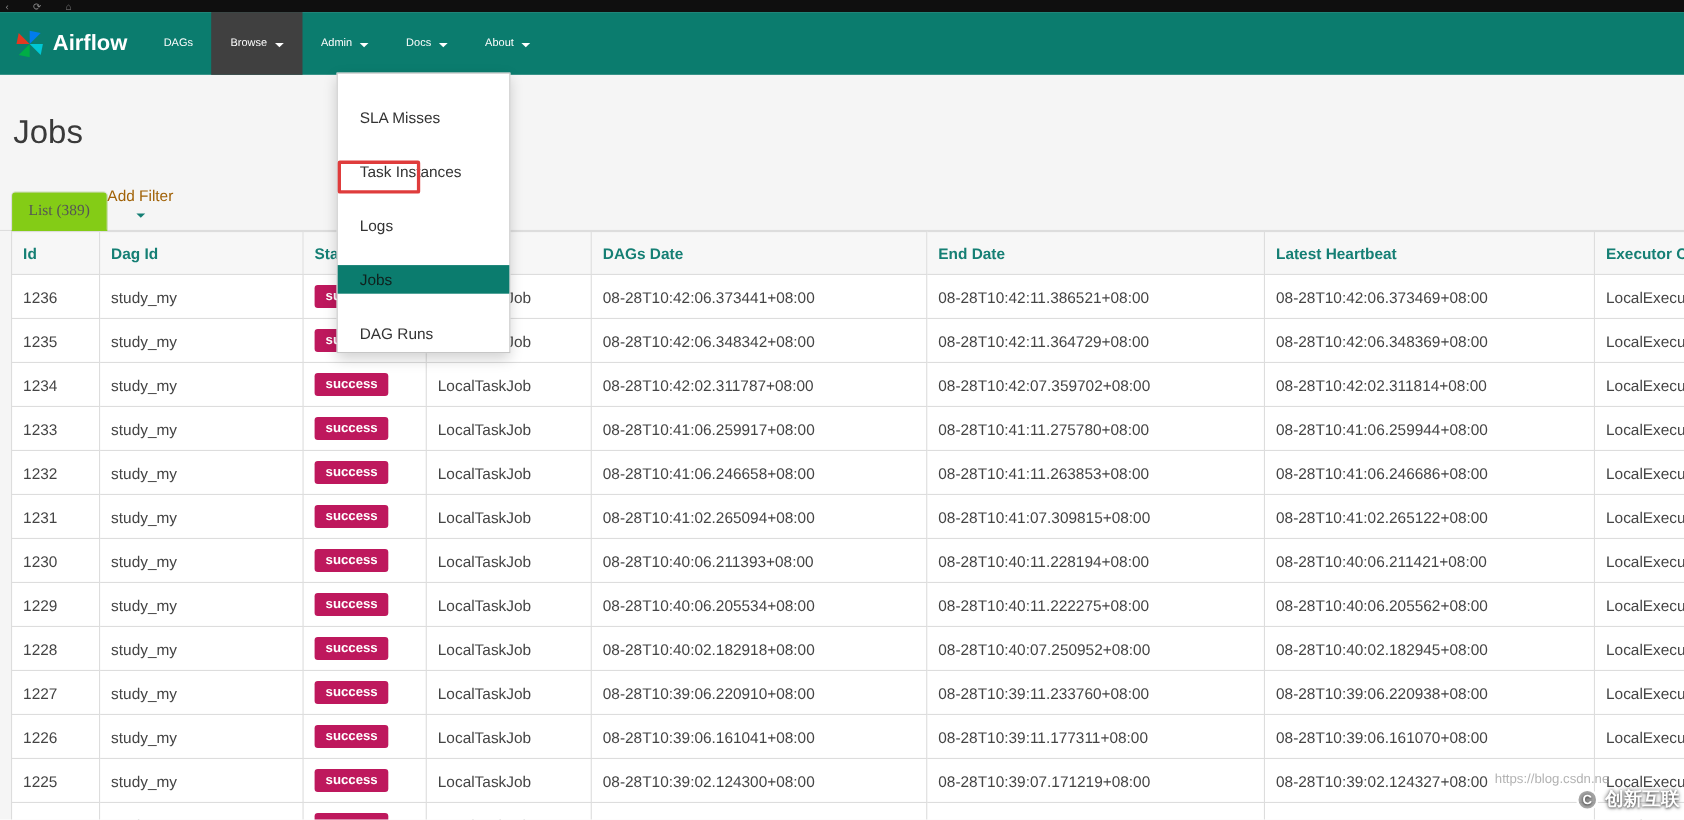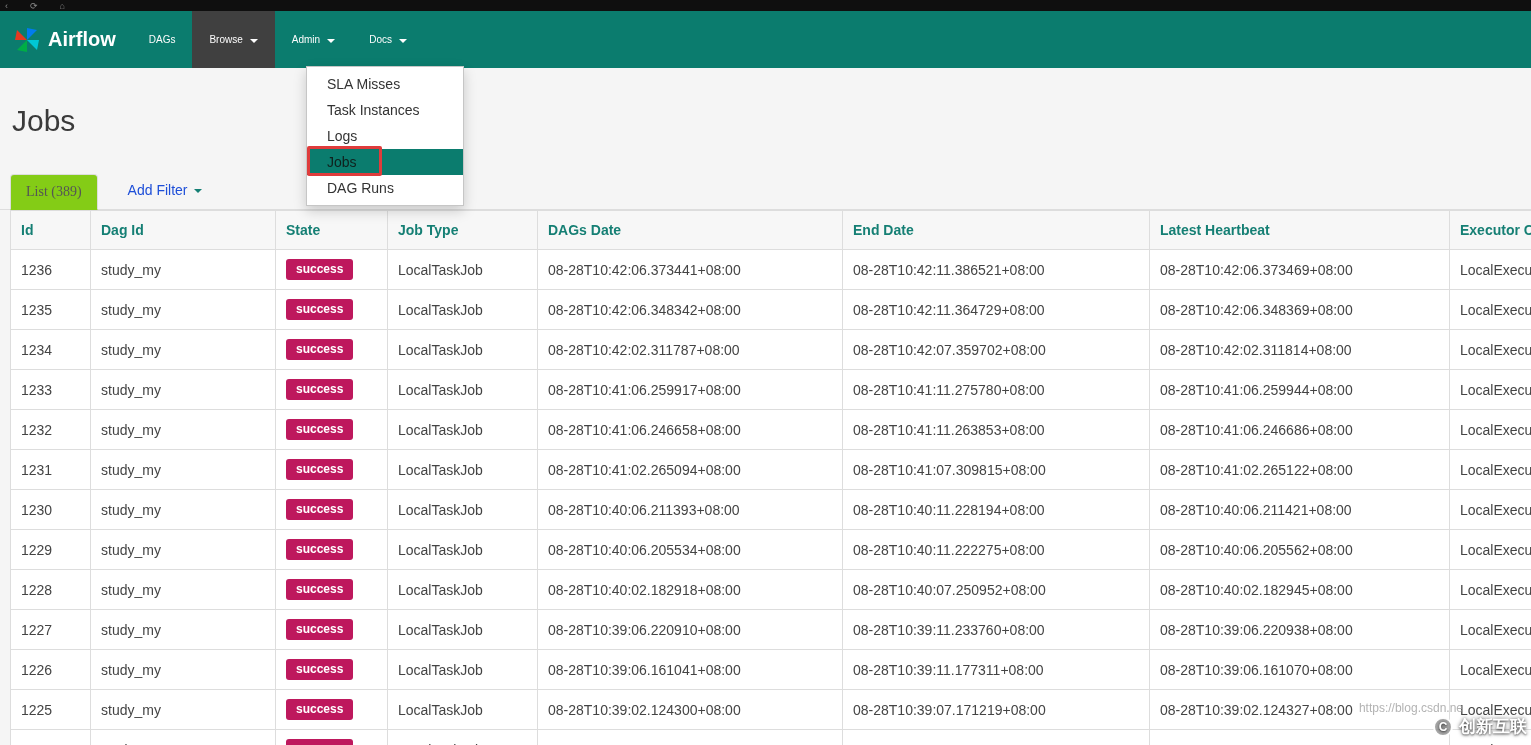--- a/index.html
+++ b/index.html
@@ -56,21 +56,21 @@
     background: #fff;
     border: 1px solid #c6c6c6;
     box-shadow: 0 5px 12px rgba(0,0,0,.18);
     padding: 4px 0;
     z-index: 20;
   }
   .dd-item {
     height: 26px; line-height: 26px;
     padding-left: 20px;
     font-size: 14px; color: #333;
-    cursor: pointer; white-space: nowrap;
+    cursor: pointer; white-space: nowrap; margin-top: 23px;
   }
   .dd-item.selected { background: #0b7c6e; color: #10201d; }
   .annotation-box {
     position: absolute; left: 307px; top: 146px;
     width: 75px; height: 30px;
     border: 3px solid #df3c3c; border-radius: 2px;
     z-index: 25; pointer-events: none;
   }
 
   
@@ -91,23 +91,24 @@
     border: 1px solid #ddd; border-bottom: 1px solid transparent;
     margin-bottom: -1px;
     border-radius: 4px 4px 0 0;
     padding: 9px 15px;
     font-size: 14px; color: #555;
     cursor: pointer;
     font-family: Liberation Serif, serif;
   }
   .add-filter {
     display: flex; align-items: center; gap: 6px;
-    margin-left: 30px; padding-bottom: 11px;
-    color: #1d4ed8; font-size: 14px;
+    padding-bottom: 11px;
+    color: #a16207; font-size: 14px;
     cursor: pointer;
+    flex-direction: column;
   }
   .caret-teal {
     width: 0; height: 0;
     border-left: 4px solid transparent;
     border-right: 4px solid transparent;
     border-top: 4px solid #147f74;
     margin-top: 2px;
   }
 
   
@@ -199,20 +200,24 @@
   <div class="nav-item active">
     <span>Browse</span>
     <span class="caret"></span>
   </div>
   <div class="nav-item">
     <span>Admin</span>
     <span class="caret"></span>
   </div>
   <div class="nav-item">
     <span>Docs</span>
+    <span class="caret"></span>
+  </div>
+  <div class="nav-item">
+    <span>About</span>
     <span class="caret"></span>
   </div>
 </div>
 
 <div class="dropdown">
   <div class="dd-item">SLA Misses</div>
   <div class="dd-item">Task Instances</div>
   <div class="dd-item">Logs</div>
   <div class="dd-item selected">Jobs</div>
   <div class="dd-item">DAG Runs</div>

